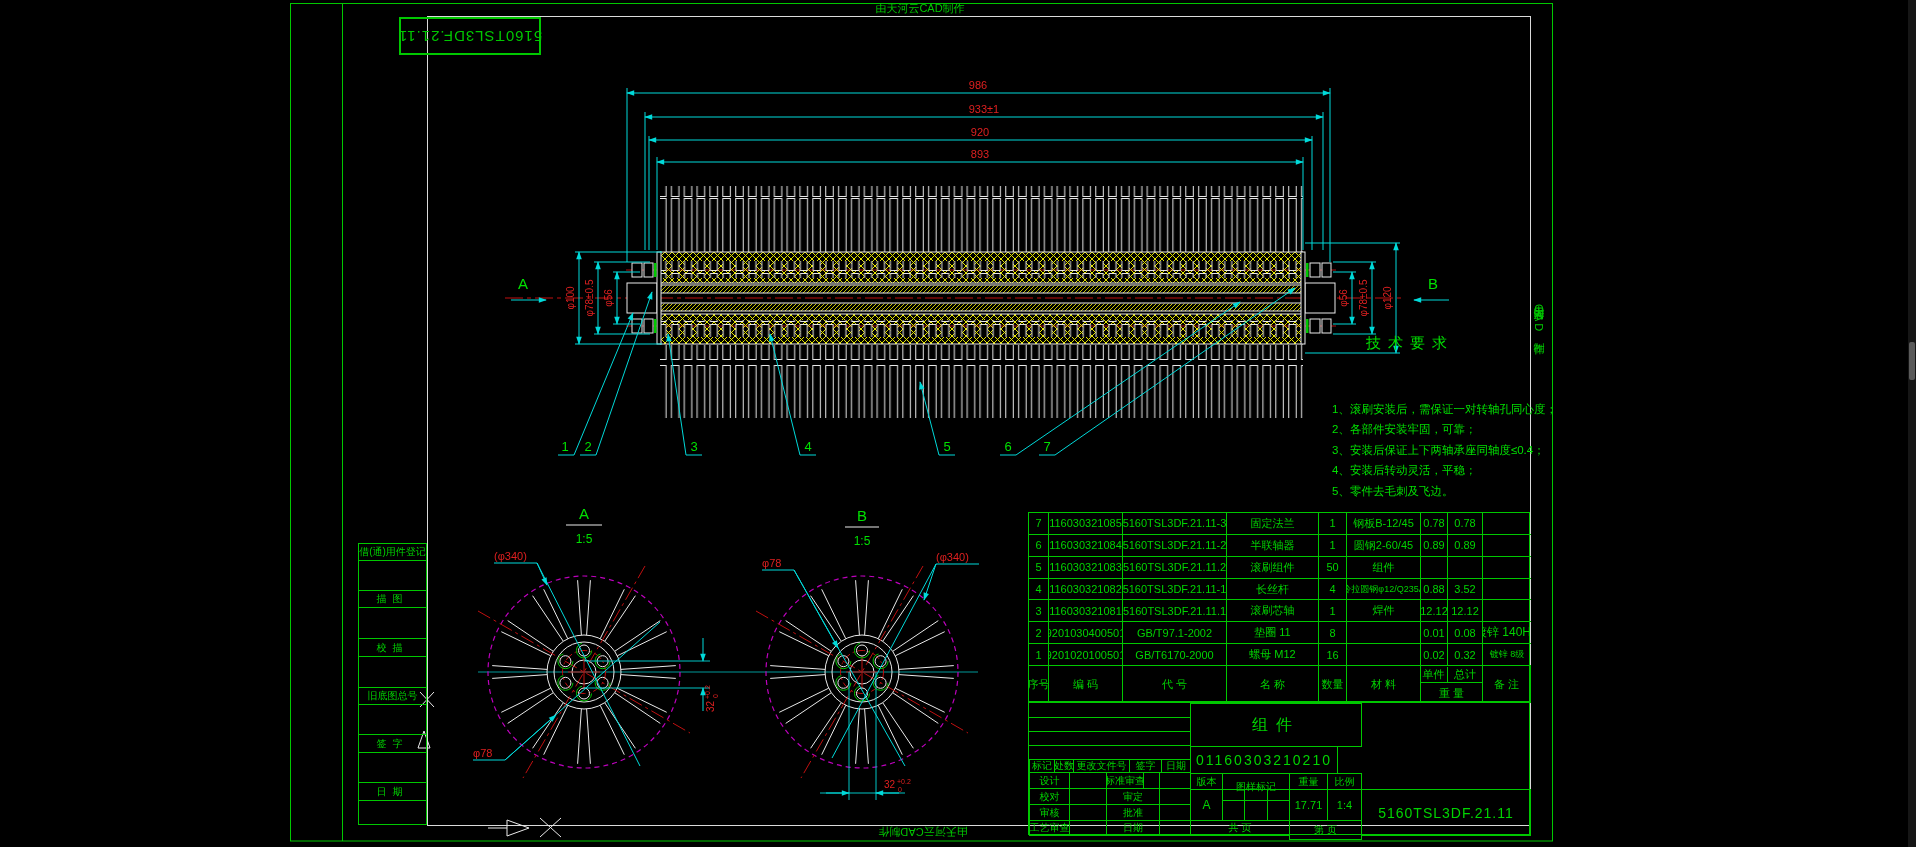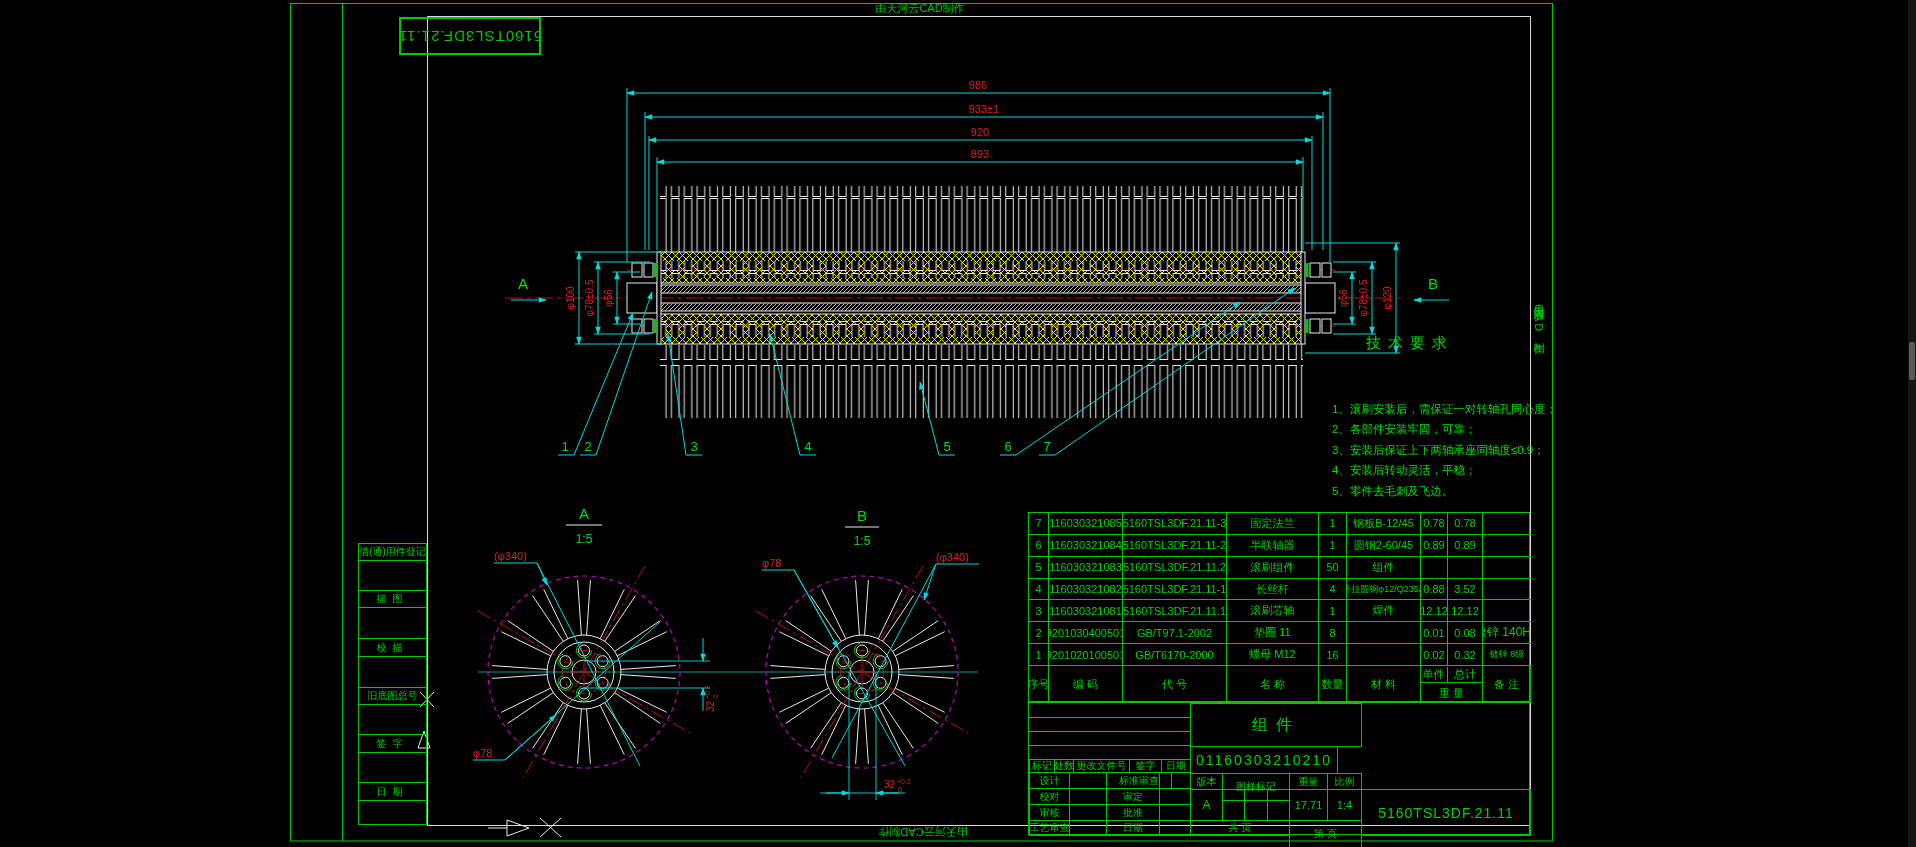--- a/index.html
+++ b/index.html
@@ -348,21 +348,21 @@
   </div>
 
   <div class="abs" id="wm-top">由天河云CAD制作</div>
   <div class="abs" id="wm-bottom">由天河云CAD制作</div>
   <div class="abs" id="wm-side">由天河云CAD制作</div>
 
   <div class="abs" id="techreq">
     <div class="tr-title">技术要求</div>
     <div class="tr-item">1、滚刷安装后，需保证一对转轴孔同心度；</div>
     <div class="tr-item">2、各部件安装牢固，可靠；</div>
-    <div class="tr-item">3、安装后保证上下两轴承座同轴度≤0.9；</div>
+    <div class="tr-item">3、安装后保证上下两轴承座同轴度≤0.4；</div>
     <div class="tr-item">4、安装后转动灵活，平稳；</div>
     <div class="tr-item">5、零件去毛刺及飞边。</div>
   </div>
 
   <div class="abs" id="bom">
     <div class="c">7</div>
     <div class="c">01160303210850</div>
     <div class="c">5160TSL3DF.21.11-3</div>
     <div class="c">固定法兰</div>
     <div class="c">1</div>
@@ -451,21 +451,21 @@
     <div class="cell nb" style="left:0;top:28px;width:162px;height:0;border-top:1px solid #00C800"></div>
     <div class="cell nb" style="left:0;top:42px;width:162px;height:0;border-top:1px solid #00C800"></div>
     <div class="cell" style="left:0;top:56px;width:26px;height:14px">标记</div>
     <div class="cell" style="left:25px;top:56px;width:20px;height:14px">处数</div>
     <div class="cell" style="left:44px;top:56px;width:57px;height:14px">更改文件号</div>
     <div class="cell" style="left:100px;top:56px;width:33px;height:14px">签字</div>
     <div class="cell" style="left:132px;top:56px;width:30px;height:14px">日期</div>
 
     <div class="cell" style="left:0;top:69px;width:41px;height:17px">设计</div>
     <div class="cell" style="left:40px;top:69px;width:38px;height:17px"></div>
-    <div class="cell" style="left:77px;top:69px;width:66px;height:17px">标准审查</div>
+    <div class="cell" style="left:77px;top:69px;width:38px;height:17px">标准审查</div>
     <div class="cell" style="left:130px;top:69px;width:32px;height:17px"></div>
 
     <div class="cell" style="left:0;top:85px;width:41px;height:17px">校对</div>
     <div class="cell" style="left:40px;top:85px;width:38px;height:17px"></div>
     <div class="cell" style="left:77px;top:85px;width:54px;height:17px">审定</div>
     <div class="cell" style="left:130px;top:85px;width:32px;height:17px"></div>
 
     <div class="cell" style="left:0;top:101px;width:41px;height:17px">审核</div>
     <div class="cell" style="left:40px;top:101px;width:38px;height:17px"></div>
     <div class="cell" style="left:77px;top:101px;width:54px;height:17px">批准</div>
@@ -482,21 +482,21 @@
     <div class="cell" style="left:193px;top:70px;width:68px;height:28px">图样标记</div>
     <div class="cell" style="left:260px;top:70px;width:39px;height:17px">重量</div>
     <div class="cell" style="left:298px;top:70px;width:35px;height:17px">比例</div>
     <div class="cell" style="left:161px;top:86px;width:33px;height:32px;font-size:12px">A</div>
     <div class="cell" style="left:193px;top:86px;width:23px;height:32px"></div>
     <div class="cell" style="left:215px;top:86px;width:24px;height:32px"></div>
     <div class="cell" style="left:238px;top:86px;width:23px;height:32px"></div>
     <div class="cell" style="left:260px;top:86px;width:39px;height:32px;font-size:11px">17.71</div>
     <div class="cell" style="left:298px;top:86px;width:35px;height:32px;font-size:11px">1:4</div>
     <div class="cell" style="left:161px;top:117px;width:100px;height:16px">共    页</div>
-    <div class="cell" style="left:260px;top:117px;width:73px;height:28px">第    页</div>
+    <div class="cell" style="left:260px;top:117px;width:73px;height:20px">第    页</div>
 
     <div class="cell" style="left:332px;top:86px;width:170px;height:47px;font-size:14px;letter-spacing:1px">5160TSL3DF.21.11</div>
   </div>
 
   <div class="abs" id="reg">
     <div>借(通)用件登记</div>
     <div></div>
     <div class="ls6">描图</div>
     <div></div>
     <div class="ls6">校描</div>

